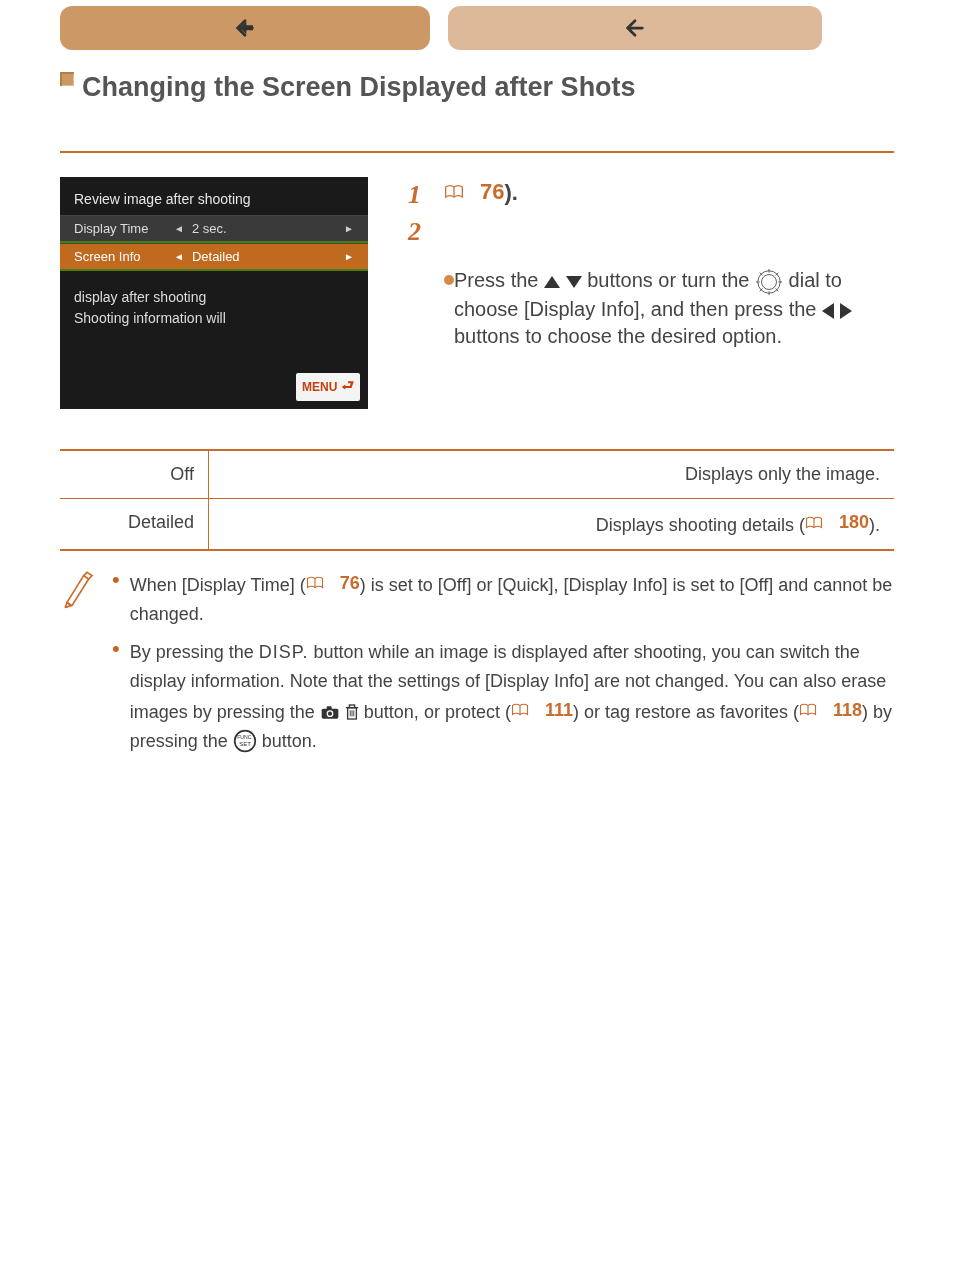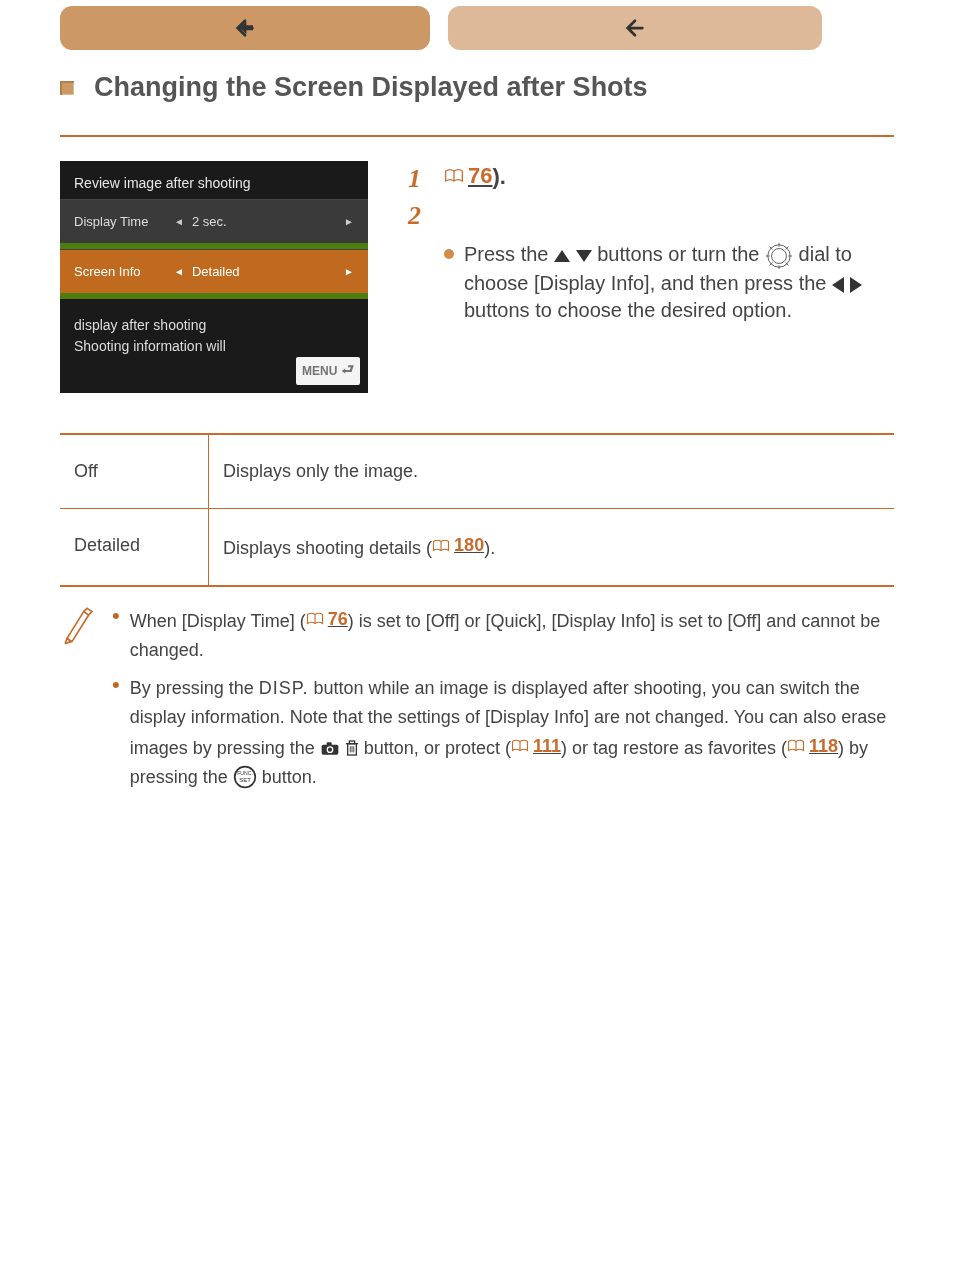--- a/index.html
+++ b/index.html
@@ -28,22 +28,22 @@
     display: flex;
     align-items: center;
     justify-content: center;
     color: #333;
   }
   .nav-btn.dark { background:#cc9966; width:370px; }
   .nav-btn.light { background:#ddb999; width:374px; }
   .nav-arrow-svg { width:22px; height:22px; }
   
   .heading-row {
-    display:flex; align-items:center; gap:20px;
-    margin-bottom:32px;
+    display:flex; align-items:flex-start; gap:8px;
+    margin-bottom:48px;
   }
   .heading-dot {
     width:14px; height:14px; background:#cc9966;
     box-shadow: 2px 2px 0 #b07e4a inset, -1px -1px 0 #e3b98f inset;
   }
   .heading-text {
     font-size:27px; font-weight:bold; color:#555;
   }
   hr.rule {
     border:none; border-top:2px solid #ca6a29;
@@ -55,62 +55,62 @@
   }
   
   .camscreen {
     width:308px; height:232px; background:#1a1a1a; position:relative;
     font-family: Arial, sans-serif;
   }
   .cs-title {
     color:#e6e6e6; font-size:14px; padding:14px 14px 8px 14px;
   }
   .cs-row {
-    display:flex; align-items:center; padding:14px 14px; font-size:13px;
-    border-top:1px solid #444; border-bottom:6px solid #4d7c0f;
+    display:flex; align-items:center; padding:5px 14px; font-size:13px;
+    border-top:1px solid #444; border-bottom:2px solid #4d7c0f;
   }
   .cs-row.dim { background:#3a3a3a; color:#ddd; }
   .cs-row.sel { background:#c06a1f; color:#fff; }
   .cs-label { width:100px; }
   .cs-val { flex:1; text-align:left; padding-left:8px;}
   .cs-tri-l, .cs-tri-r { font-size:10px; color:#ccc; }
   .cs-row.sel .cs-tri-l, .cs-row.sel .cs-tri-r { color:#fff; }
   .cs-desc {
     color:#ddd; font-size:14px; line-height:1.5; padding:16px 14px 0 14px;
   }
   .cs-menu {
     position:absolute; right:8px; bottom:8px;
     display:flex; align-items:center; gap:4px;
-    background:#f4f4f4; color:#737373; font-weight:bold; font-size:12px;
+    background:#f4f4f4; color:#c2410c; font-weight:bold; font-size:12px;
     padding:2px 6px; border-radius:2px;
   }
   .cs-back { font-size:14px; }
   
   .steps { flex:1; font-size:22px; line-height:1.35; color:#444; }
   .step { display:flex; gap:14px; margin-bottom:2px; }
   .step-num { color:#c96b2a; font-weight:bold; font-style:italic; font-size:26px; min-width:22px; font-family: Georgia, serif;}
   .step-body { font-weight:bold; }
-  .bookref { display:inline-flex; align-items:center; gap:4px;text-decoration:underline;}
+  .bookref { display:inline-flex; align-items:center; gap:16px;}
   .bookref .book-svg { width:20px; height:16px; vertical-align:middle;}
   .bookref .pg { color:#c96b2a; font-weight:bold;}
-  .sub { display:flex; gap:10px; margin-left:36px; margin-top:8px; font-size:20px; font-weight:normal;}
+  .sub { display:flex; margin-left:36px; margin-top:18px; font-size:20px; font-weight:normal;}
   .dot-bullet { width:10px;height:10px;border-radius:50%;background:#d68a4a; margin-top:8px; flex-shrink:0;}
   .inline-icon { display:inline-block; vertical-align:middle;}
   .tri { display:inline-block; }
   .tri.up { border-left:8px solid transparent; border-right:8px solid transparent; border-bottom:12px solid #333;}
   .tri.down { border-left:8px solid transparent; border-right:8px solid transparent; border-top:12px solid #333;}
   .tri.left { border-top:8px solid transparent; border-bottom:8px solid transparent; border-right:12px solid #333;}
   .tri.right { border-top:8px solid transparent; border-bottom:8px solid transparent; border-left:12px solid #333;}
   .dial-svg { width:28px; height:28px; vertical-align:middle;}
   
   table.opt {
     margin-top:40px; width:100%; border-collapse:collapse; font-size:18px;
   }
   table.opt th, table.opt td {
-    border:1px solid #c96b2a; padding:26px 14px; text-align:left; vertical-align:top;
+    border:1px solid #c96b2a; padding:13px 14px; text-align:right; vertical-align:top;
     font-weight:normal; color:#444;
   }
   table.opt th { border-top:2px solid #c96b2a; }
   table.opt tr:last-child td { border-bottom:2px solid #c96b2a;}
   table.opt td:first-child, table.opt th:first-child { width:120px; border-left:none;}
   table.opt td:last-child, table.opt th:last-child { border-right:none;margin-top:39px;}
   
   .notes { display:flex; gap:18px; margin-top:18px; font-size:18px; line-height:1.6;}
   .pencil-svg { width:34px; height:40px; flex-shrink:0;}
   .note-list { flex:1; }

